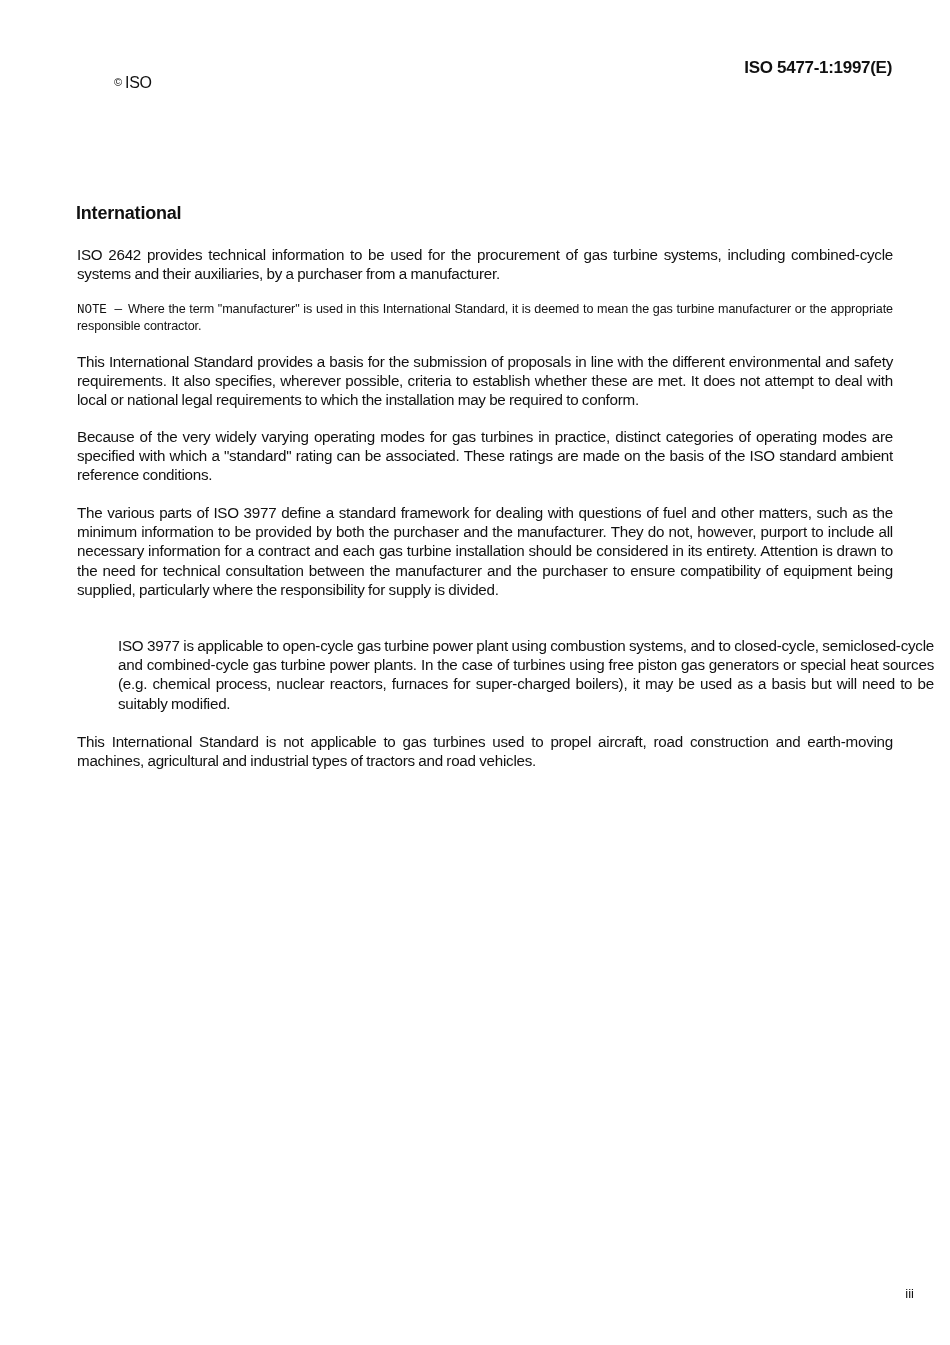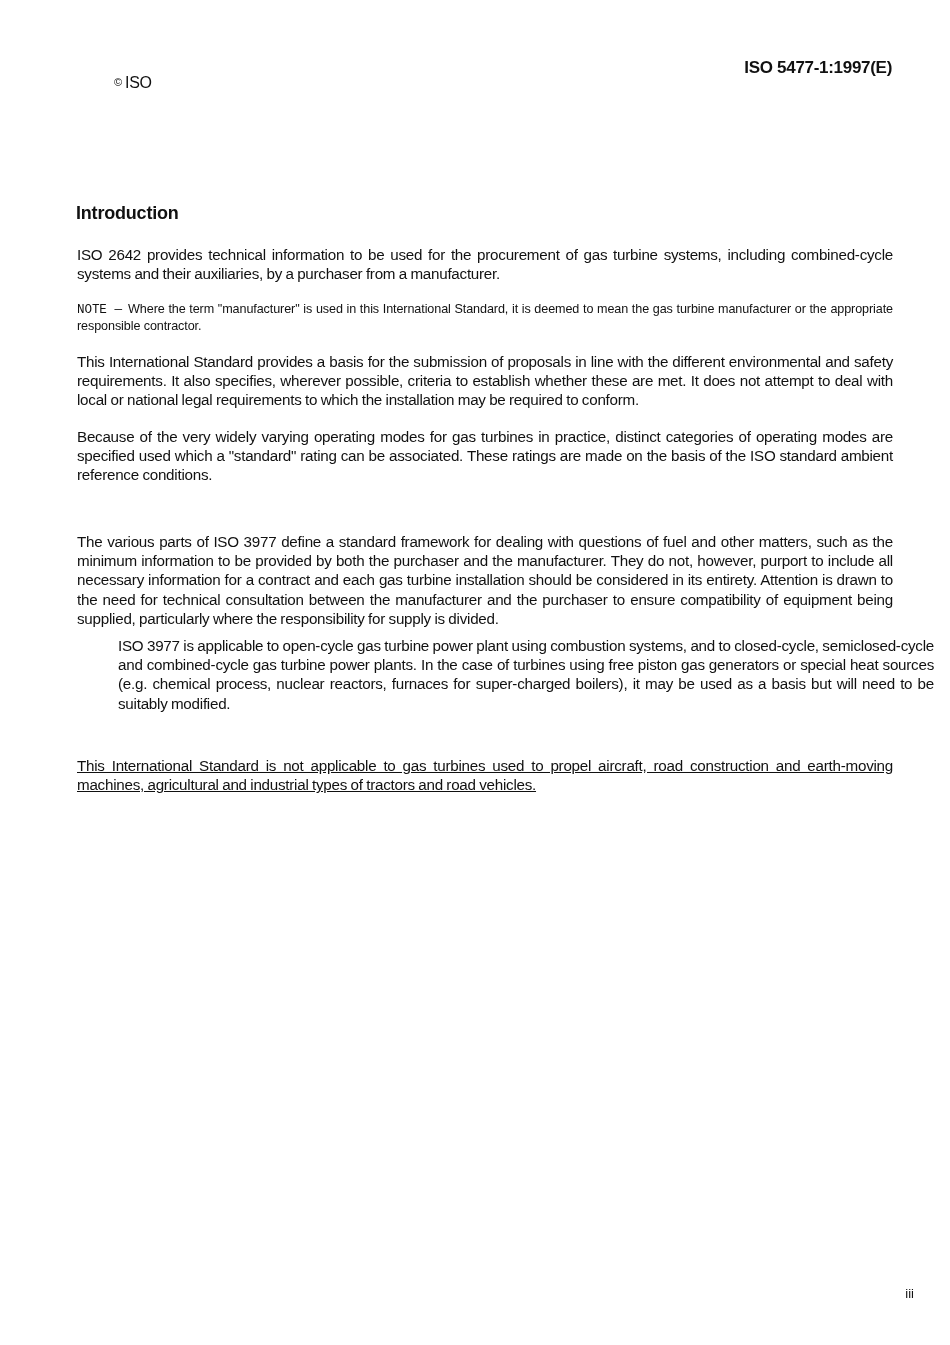--- a/index.html
+++ b/index.html
@@ -78,45 +78,45 @@
   </style>
 </head>
 <body>
 
 <div class="header-left">
   <span class="copy">©</span><span>ISO</span>
 </div>
 
 <div class="header-right">ISO 5477-1:1997(E)</div>
 
-<h1 class="title">Introduction</h1>
+<h1 class="title">International</h1>
 
 <div class="content" style="top:245px;">
   <p class="para">ISO 2642 provides technical information to be used for the procurement of gas turbine systems, including combined-cycle systems and their auxiliaries, by a purchaser from a manufacturer.</p>
 </div>
 
 <div class="content" style="top:301px;">
   <p class="note">
     <span class="note-label">NOTE —</span><span>Where the term "manufacturer" is used in this International Standard, it is deemed to mean the gas turbine manufacturer or the appropriate responsible contractor.</span>
   </p>
 </div>
 
 <div class="content" style="top:352px;">
   <p class="para">This International Standard provides a basis for the submission of proposals in line with the different environmental and safety requirements. It also specifies, wherever possible, criteria to establish whether these are met. It does not attempt to deal with local or national legal requirements to which the installation may be required to conform.</p>
 </div>
 
 <div class="content" style="top:427px;">
-  <p class="para">Because of the very widely varying operating modes for gas turbines in practice, distinct categories of operating modes are specified used which a "standard" rating can be associated. These ratings are made on the basis of the ISO standard ambient reference conditions.</p>
+  <p class="para">Because of the very widely varying operating modes for gas turbines in practice, distinct categories of operating modes are specified with which a "standard" rating can be associated. These ratings are made on the basis of the ISO standard ambient reference conditions.</p>
 </div>
 
-<div class="content" style="top:532px;">
+<div class="content" style="top:503px;">
   <p class="para">The various parts of ISO 3977 define a standard framework for dealing with questions of fuel and other matters, such as the minimum information to be provided by both the purchaser and the manufacturer. They do not, however, purport to include all necessary information for a contract and each gas turbine installation should be considered in its entirety. Attention is drawn to the need for technical consultation between the manufacturer and the purchaser to ensure compatibility of equipment being supplied, particularly where the responsibility for supply is divided.</p>
 </div>
 
 <div class="content" style="top:636px;margin-left:41px;">
   <p class="para">ISO 3977 is applicable to open-cycle gas turbine power plant using combustion systems, and to closed-cycle, semiclosed-cycle and combined-cycle gas turbine power plants. In the case of turbines using free piston gas generators or special heat sources (e.g. chemical process, nuclear reactors, furnaces for super-charged boilers), it may be used as a basis but will need to be suitably modified.</p>
 </div>
 
-<div class="content" style="top:756px;text-decoration:underline;">
+<div class="content" style="top:732px;">
   <p class="para">This International Standard is not applicable to gas turbines used to propel aircraft, road construction and earth-moving machines, agricultural and industrial types of tractors and road vehicles.</p>
 </div>
 
 <div class="page-num">iii</div>
 
 </body></html>

